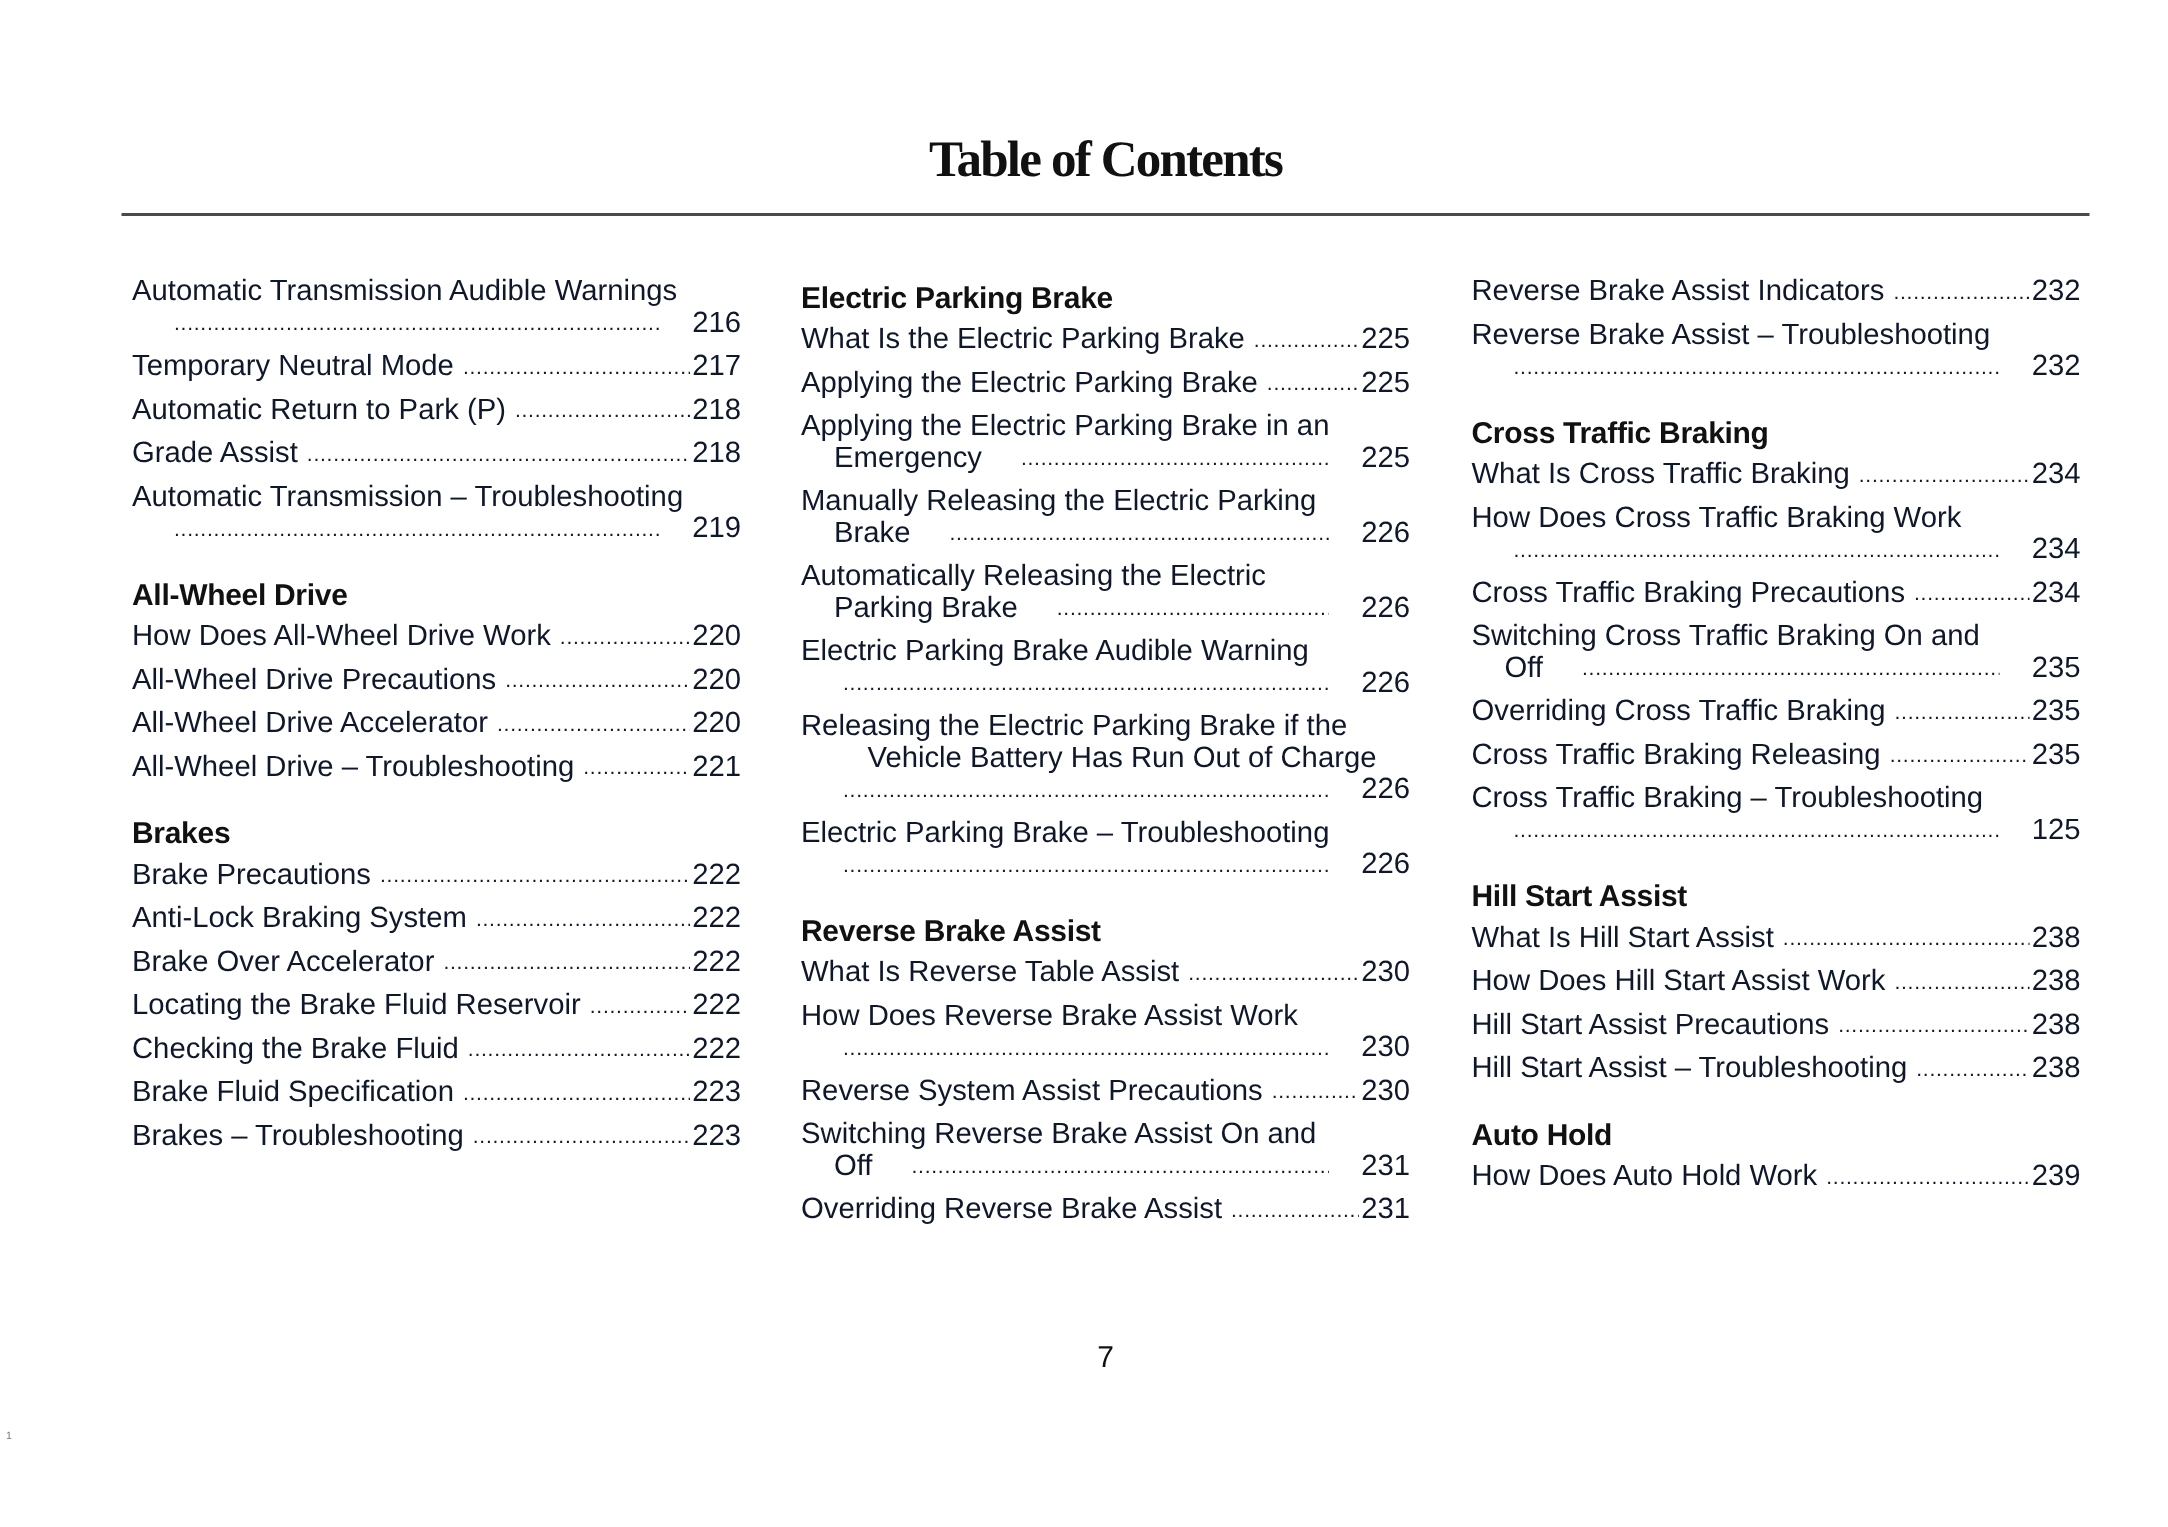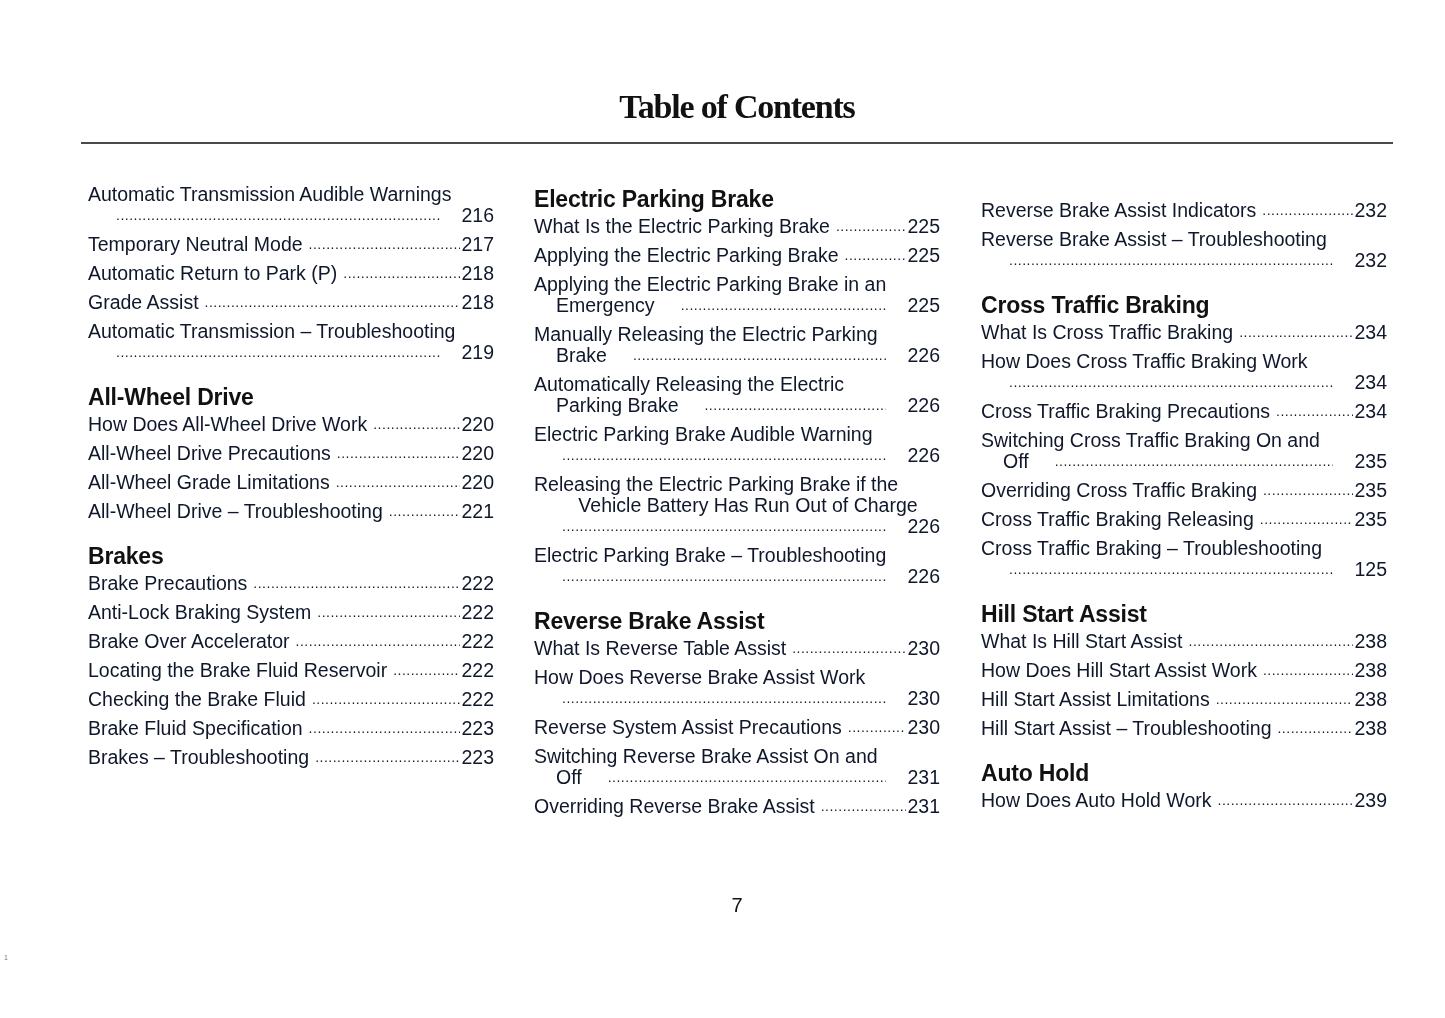--- a/index.html
+++ b/index.html
@@ -15,24 +15,24 @@
     font-weight: bold; font-size: 34px; letter-spacing: -1.2px;
     color: #111;
   }
   .rule {
     position: absolute; left: 81px; top: 142px; width: 1312px; height: 2px;
     background: #4a4a4a;
   }
   .col { position: absolute; top: 184px; width: 406px; }
   .col-1 { left: 88px; }
   .col-2 { left: 534px; }
-  .col-3 { left: 981px; top: 200px; }
+  .col-3 { left: 981px; top: 184px; }
   .section { margin-bottom: 19px; }
   .section-title {
-    font-weight: bold; font-size: 23px; line-height: 30px; color: #111;
+    font-weight: bold; font-size: 20px; line-height: 30px; color: #111;
     margin-bottom: 2px; letter-spacing: -0.2px;
   }
   .entry {
     font-size: 19.5px; line-height: 21px; margin-bottom: 8px; position: relative;
     color: #0f172a; cursor: pointer;
   }
   .entry .leader-line {
     display: flex; align-items: flex-end; padding-left: 22px; gap: 20px;
   }
   .entry .inline { display: flex; align-items: flex-end; }
@@ -108,21 +108,21 @@
       </div>
       <div class="entry">
         <div class="inline">
           <span class="lbl">All-Wheel Drive Precautions</span>
           <span class="dots"></span>
           <span class="pg">220</span>
         </div>
       </div>
       <div class="entry">
         <div class="inline">
-          <span class="lbl">All-Wheel Grade Limitations</span>
+          <span class="lbl">All-Wheel Drive Accelerator</span>
           <span class="dots"></span>
           <span class="pg">220</span>
         </div>
       </div>
       <div class="entry">
         <div class="inline">
           <span class="lbl">All-Wheel Drive – Troubleshooting</span>
           <span class="dots"></span>
           <span class="pg">221</span>
         </div>
@@ -366,21 +366,21 @@
       </div>
       <div class="entry">
         <div class="inline">
           <span class="lbl">How Does Hill Start Assist Work</span>
           <span class="dots"></span>
           <span class="pg">238</span>
         </div>
       </div>
       <div class="entry">
         <div class="inline">
-          <span class="lbl">Hill Start Assist Limitations</span>
+          <span class="lbl">Hill Start Assist Precautions</span>
           <span class="dots"></span>
           <span class="pg">238</span>
         </div>
       </div>
       <div class="entry">
         <div class="inline">
           <span class="lbl">Hill Start Assist – Troubleshooting</span>
           <span class="dots"></span>
           <span class="pg">238</span>
         </div>

